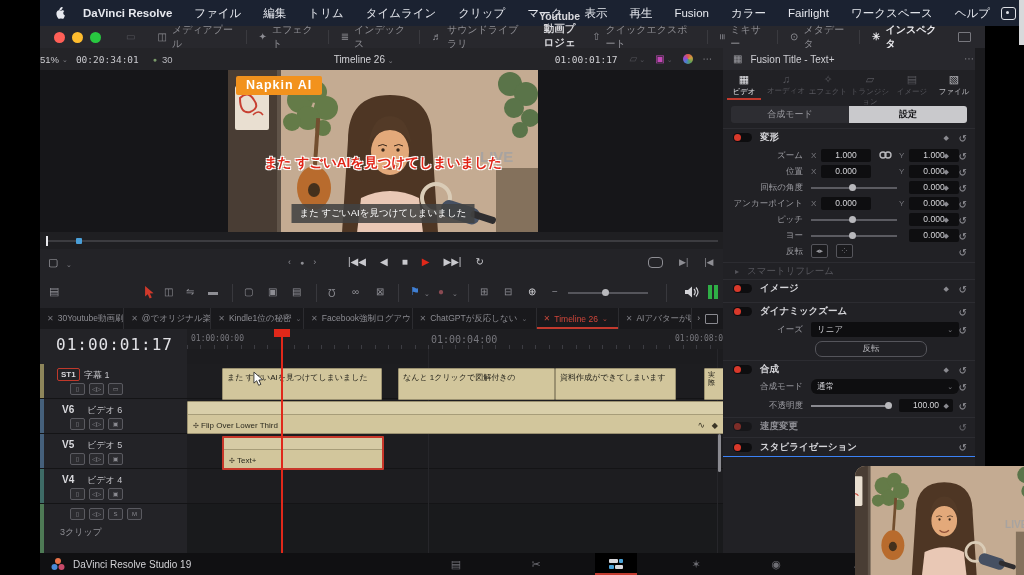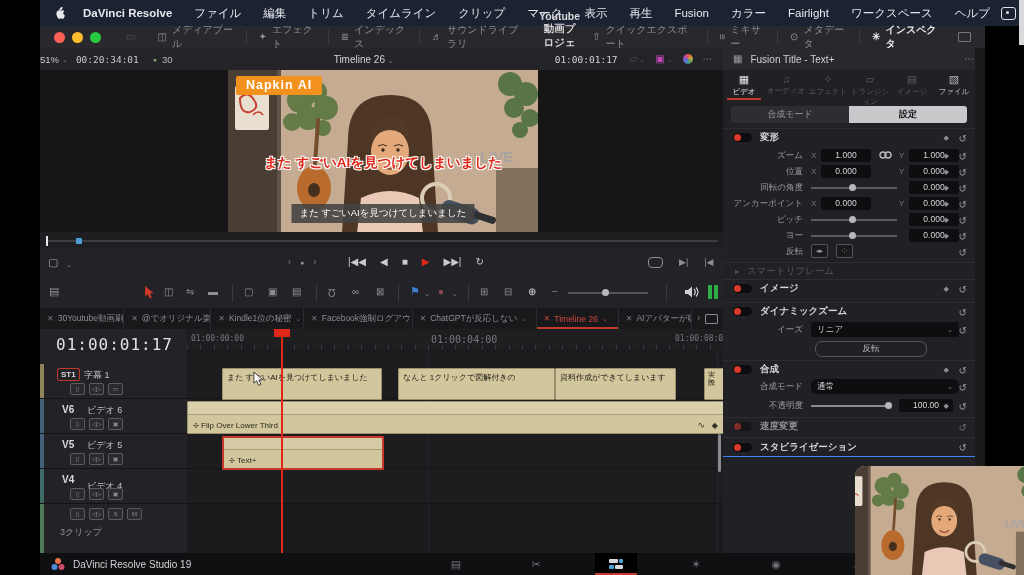--- a/index.html
+++ b/index.html
@@ -422,21 +422,21 @@
       <span class="abs row" style="left:30px;top:19px;">
         <span class="tico">▯</span>
         <span class="tico">◁▷</span>
         <span class="tico">▣</span>
       </span>
     </div>
 
     <div class="trackrow" style="top:140px;height:34px;">
       <div class="cstrip" style="background:#3e6b66;"></div>
       <span class="abs tid" style="left:22px;top:5px;">V4</span>
-      <span class="abs tname" style="left:47px;top:11px;">ビデオ 4</span>
+      <span class="abs tname" style="left:47px;top:5px;">ビデオ 4</span>
       <span class="abs row" style="left:30px;top:19px;">
         <span class="tico">▯</span>
         <span class="tico">◁▷</span>
         <span class="tico">▣</span>
       </span>
     </div>
 
     <div class="trackrow" style="top:175px;height:49px;border-bottom:none;">
       <div class="cstrip" style="background:#4e7a55;"></div>
       <span class="abs row" style="left:30px;top:4px;">

